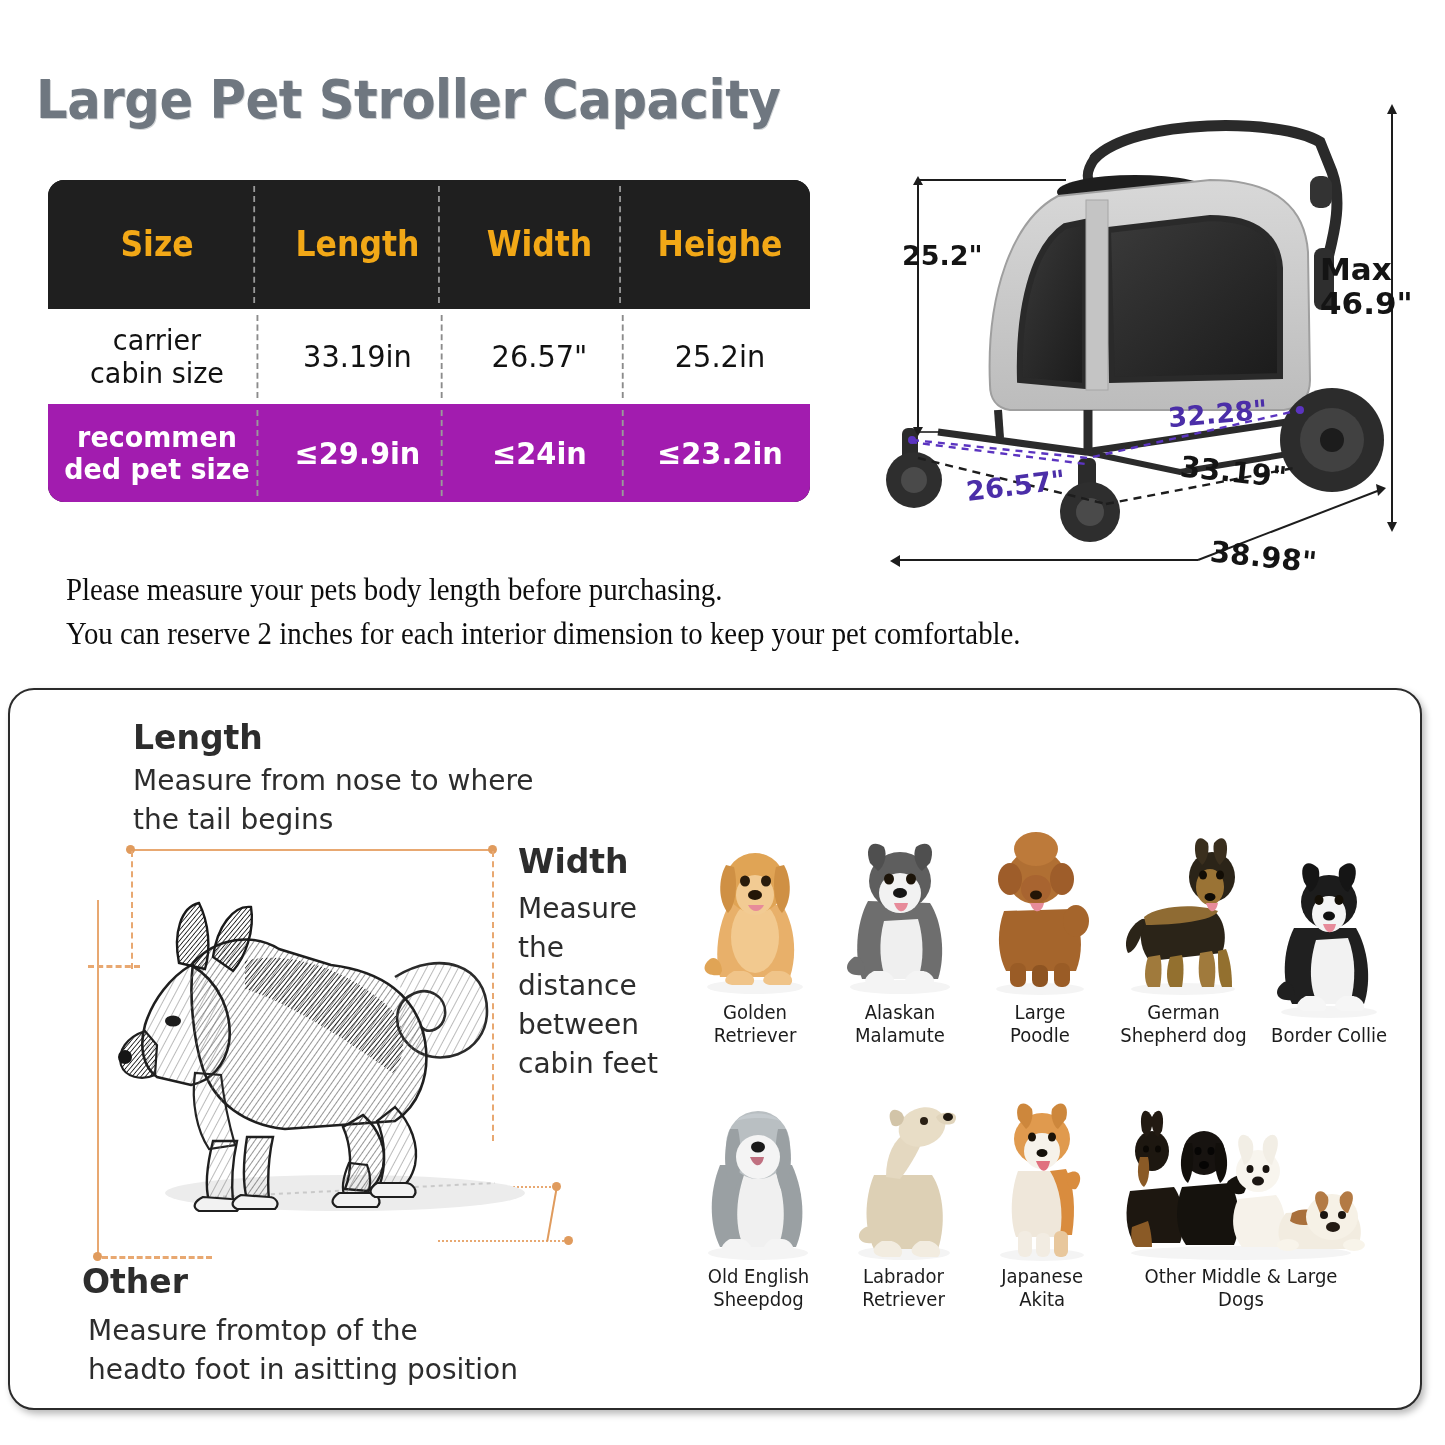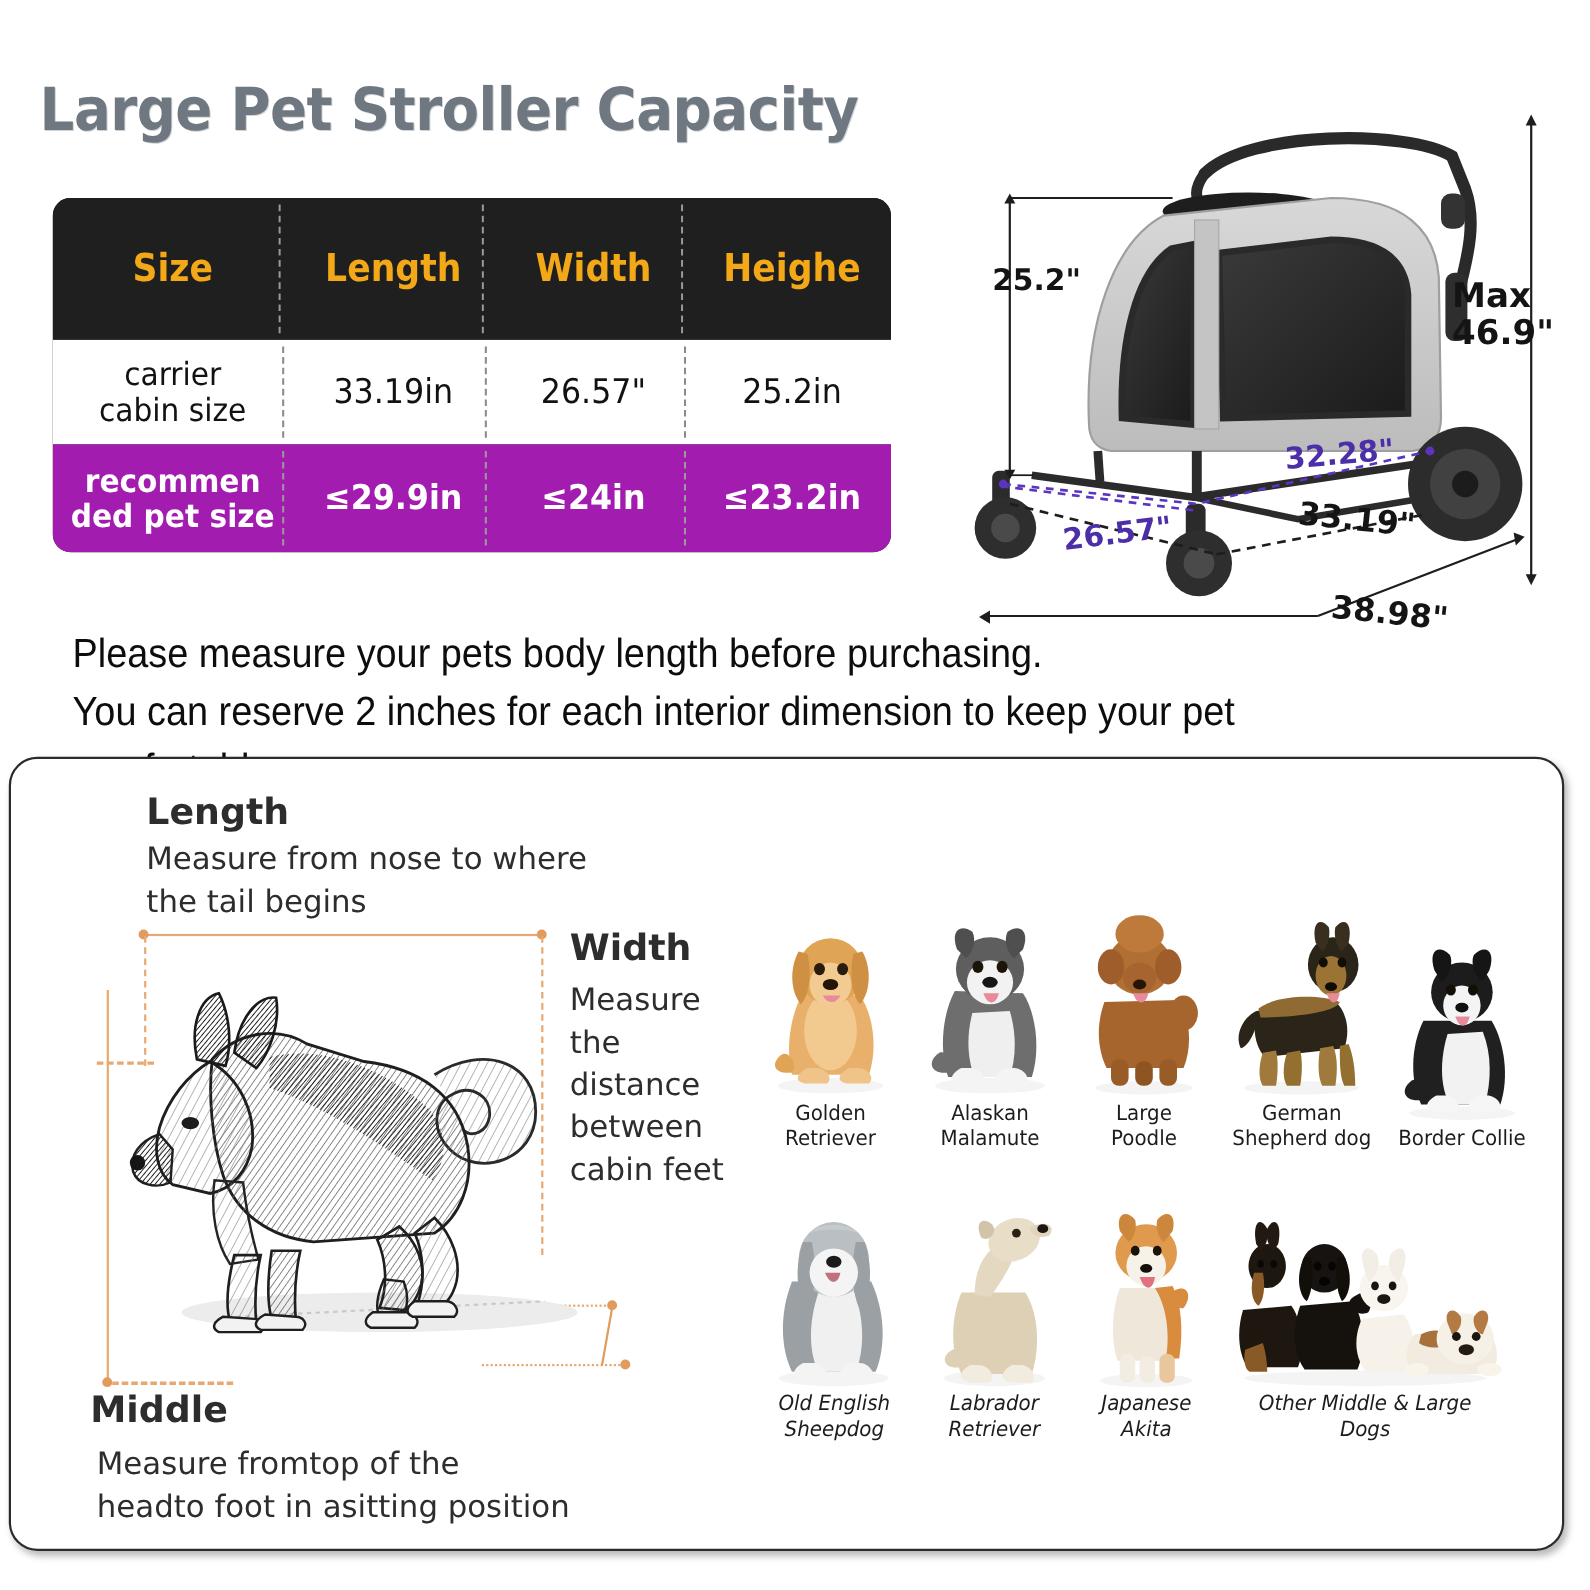--- a/index.html
+++ b/index.html
@@ -74,22 +74,22 @@
   #dim-252{left:22px;top:160px;font-size:27px;}
   #dim-max{left:440px;top:172px;font-size:31px;line-height:1.1;text-align:left;}
   #dim-3228{left:288px;top:318px;font-size:27px;transform:rotate(-5deg);}
   #dim-2657{left:86px;top:390px;font-size:27px;transform:rotate(-7deg);}
   #dim-3319{left:300px;top:375px;font-size:29px;transform:rotate(6deg);}
   #dim-3898{left:330px;top:460px;font-size:29px;transform:rotate(6deg);}
 
   
   .instructions{
     position:absolute;left:66px;top:568px;width:1340px;
-    font-family:Liberation Sans, sans-serif;
-    font-size:37px;color:#0d0d0d;line-height:1.42;
+    font-family:Liberation Serif, serif;
+    font-size:31px;color:#0d0d0d;line-height:1.42;
   }
   .instructions div{transform:scaleX(0.93);transform-origin:left center;}
 
   
   .panel{
     position:absolute;left:8px;top:688px;
     width:1414px;height:722px;
     border:2px solid #2b2b2b;border-radius:26px;
     background:#ffffff;
     box-shadow:3px 4px 7px rgba(0,0,0,.28);
@@ -327,21 +327,21 @@
 </div>
 
 <div class="lbl-head" id="length-head">Length</div>
 <div class="lbl-body" id="length-body" style="white-space:pre-line">Measure from nose to where
 the tail begins</div>
 <div class="lbl-head" id="width-head">Width</div>
 <div class="lbl-body" id="width-body" style="white-space:pre-line">Measure the
 distance
 between
 cabin feet</div>
-<div class="lbl-head" id="height-head">Middle</div>
+<div class="lbl-head" id="height-head">Other</div>
 <div class="lbl-body" id="height-body" style="white-space:pre-line">Measure fromtop of the
 headto foot in asitting position</div>
 
 <div class="breeds">
 
   <div class="breed-row" style="gap:14px;height:220px;">
 
     <div class="breed" style="width:140px;">
       <div class="breed-photo">
         <svg width="130" height="172" viewBox="0 0 130 172">
@@ -448,21 +448,21 @@
           <ellipse cx="73" cy="52" rx="4.5" ry="5" fill="#140f06"></ellipse>
           <ellipse cx="63" cy="68" rx="6" ry="4.5" fill="#101010"></ellipse>
           <path d="M57 76 C 61 88, 68 86, 70 76 Z" fill="#e78b9a"></path>
           <path d="M26 152 C 10 154, 6 142, 18 134 C 24 132, 30 140, 28 150 Z" fill="#202020"></path>
         </svg>
       </div>
       <div class="breed-name">Border Collie</div>
     </div>
   </div>
 
-  <div class="breed-row" style="gap:14px;height:220px;margin-top:44px;font-style:italic;">
+  <div class="breed-row" style="gap:14px;height:220px;margin-top:44px;">
 
     <div class="breed" style="width:136px;">
       <div class="breed-photo">
         <svg width="132" height="166" viewBox="0 0 132 166">
           <ellipse cx="66" cy="158" rx="50" ry="7" fill="#f4f4f4"></ellipse>
           <path d="M28 70 C 16 100, 18 132, 28 152 L 104 152 C 114 128, 112 96, 100 70 Z" fill="#9aa0a3"></path>
           <path d="M52 80 C 42 110, 44 136, 52 152 L 86 152 C 94 132, 94 104, 84 78 Z" fill="#f0f0f0"></path>
           <path d="M38 144 C 30 148, 24 158, 38 161 L 58 161 C 64 155, 56 144, 48 144 Z" fill="#f4f4f4"></path>
           <path d="M80 144 C 72 148, 66 158, 80 161 L 100 161 C 106 155, 98 144, 90 144 Z" fill="#f4f4f4"></path>
           <ellipse cx="66" cy="50" rx="32" ry="34" fill="#b9bfc2"></ellipse>

